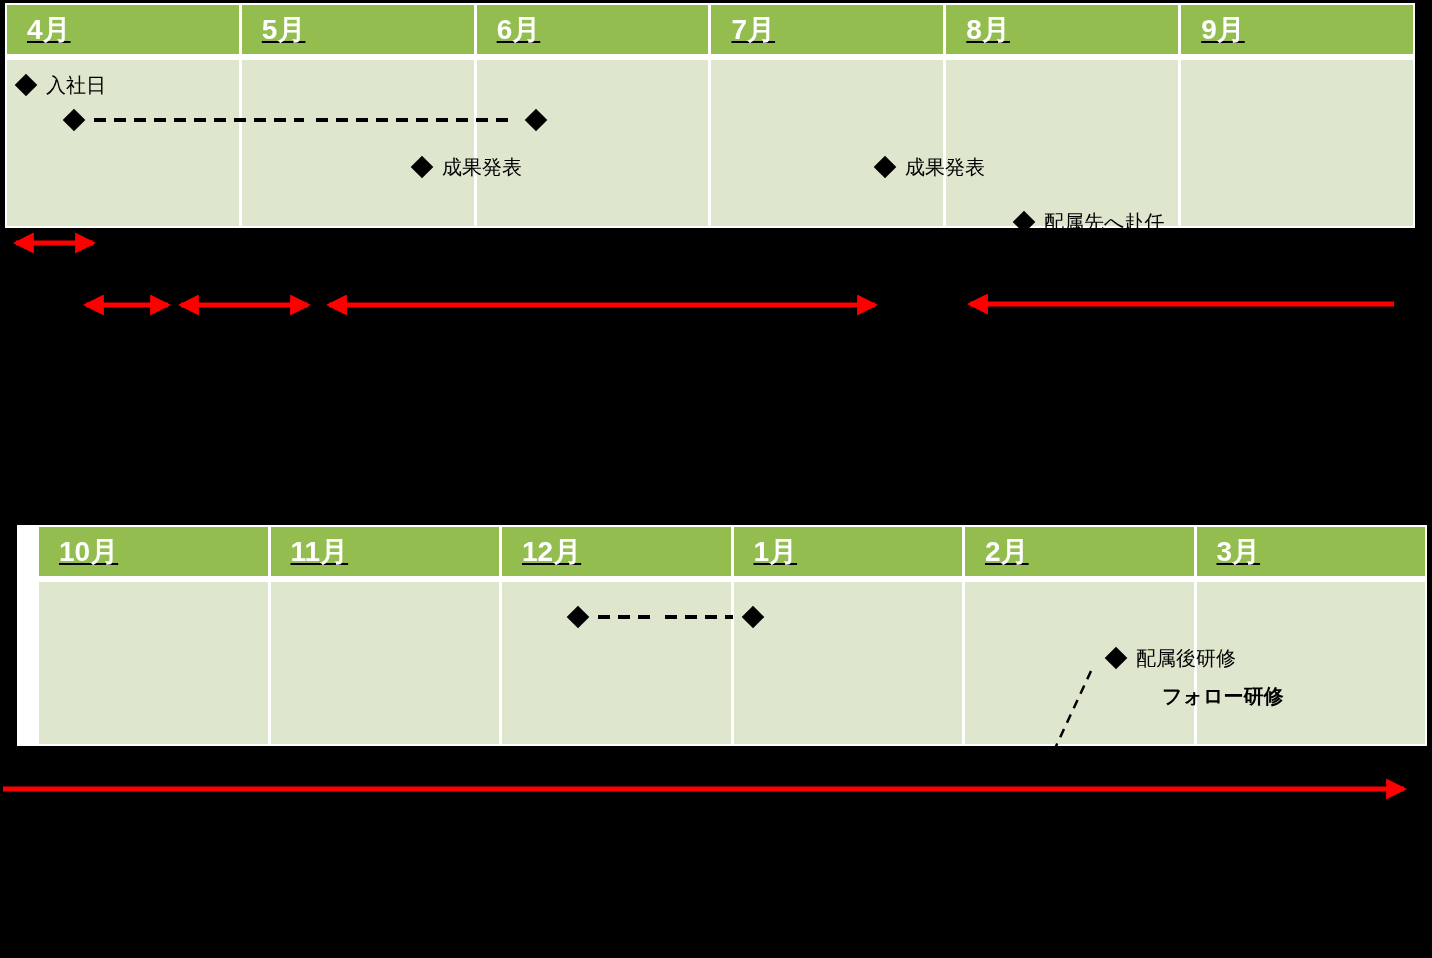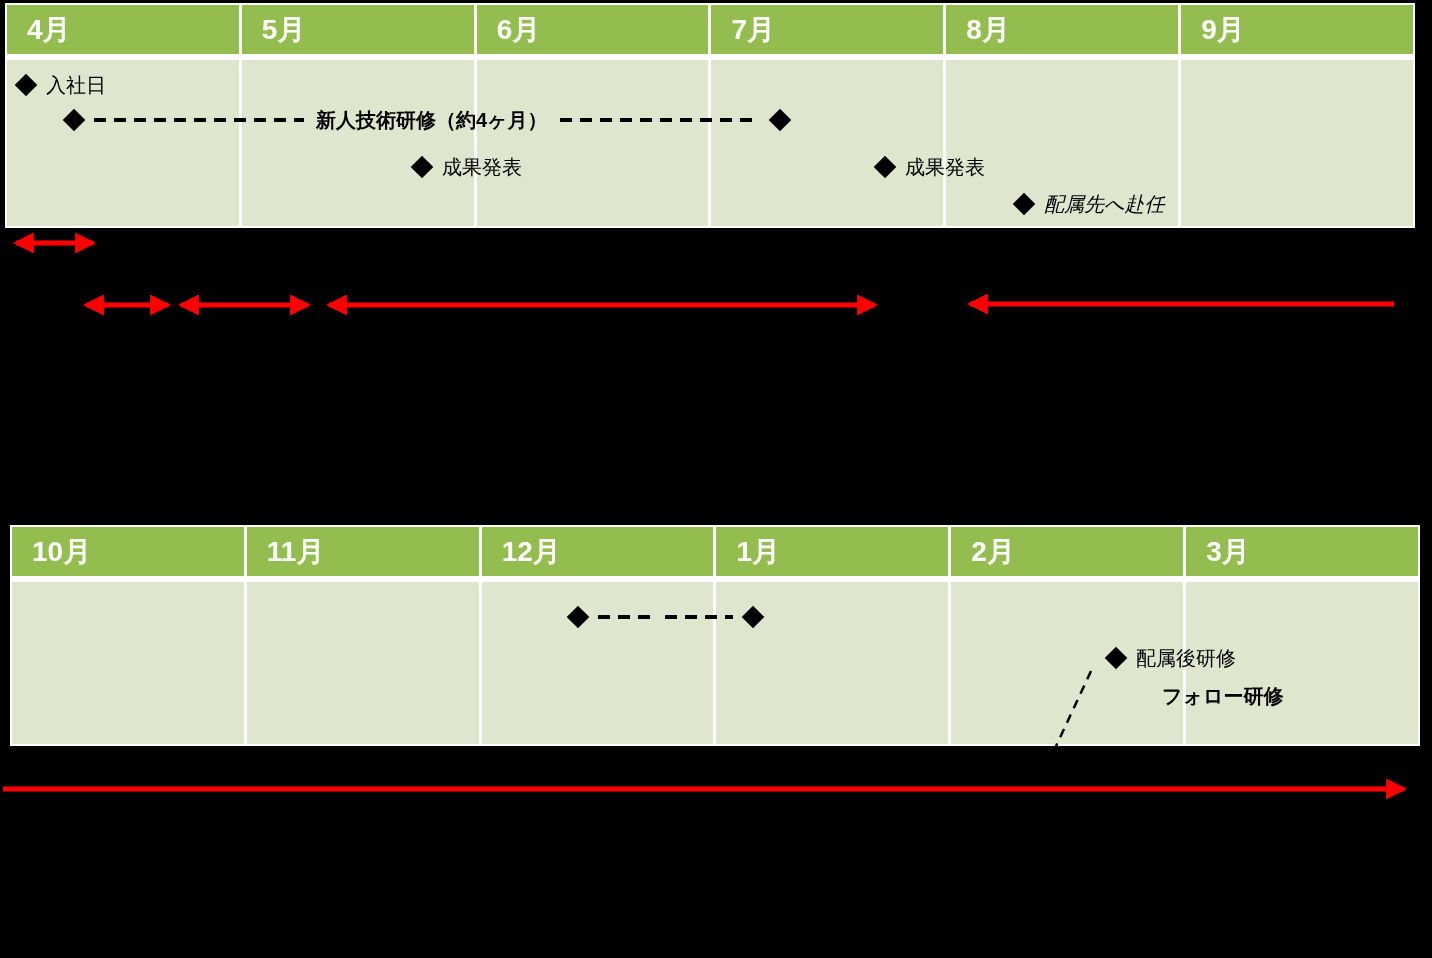--- a/index.html
+++ b/index.html
@@ -20,20 +20,21 @@
     background:#ffffff;
     display:flex;
     flex-direction:column;
     row-gap:6px;
     z-index:1;
   }
   .thead, .tbody {
     display:grid;
     grid-template-columns:repeat(6,1fr);
     column-gap:3px;
+    text-decoration:underline;
   }
   .th {
     height:49px;
     background:#94BD50;
     color:#ffffff;
     font-weight:bold;
     font-size:28px;
     display:flex;
     align-items:center;
     padding-left:20px;
@@ -92,21 +93,21 @@
     <div class="tbody">
       <div class="td"></div>
       <div class="td"></div>
       <div class="td"></div>
       <div class="td"></div>
       <div class="td"></div>
       <div class="td"></div>
     </div>
   </div>
 
-  <div class="sched-table t2" style="left:10px; top:525px;">
+  <div class="sched-table t2" style="left:17px; top:525px;padding-left:20px;">
     <div class="thead">
       <div class="th">10月</div>
       <div class="th">11月</div>
       <div class="th">12月</div>
       <div class="th">1月</div>
       <div class="th">2月</div>
       <div class="th">3月</div>
     </div>
     <div class="tbody">
       <div class="td"></div>
@@ -119,36 +120,35 @@
   </div>
 
   <div class="ms" style="left:18px; top:68px;">
     <span class="diamond"></span>
     <span class="label">入社日</span>
   </div>
 
   <div class="ms bold-label" style="left:66px; top:103px;">
     <span class="diamond"></span>
     <span class="dashrun" style="width:210px;"></span>
-    <span class="label">新人技術研修（約4ヶ月）</span>
     <span class="dashrun" style="width:200px;"></span>
     <span class="diamond"></span>
   </div>
 
   <div class="ms" style="left:414px; top:150px;">
     <span class="diamond"></span>
     <span class="label">成果発表</span>
   </div>
 
   <div class="ms" style="left:877px; top:150px;">
     <span class="diamond"></span>
     <span class="label">成果発表</span>
   </div>
 
-  <div class="ms" style="left:1016px; top:187px;font-style:italic;">
+  <div class="ms" style="left:1016px; top:205px;">
     <span class="diamond"></span>
     <span class="label">配属先へ赴任</span>
   </div>
 
   <div class="ms" style="left:570px; top:600px;">
     <span class="diamond"></span>
     <span class="dashrun" style="width:55px;"></span>
     <span class="dashrun" style="width:68px;"></span>
     <span class="diamond"></span>
   </div>

